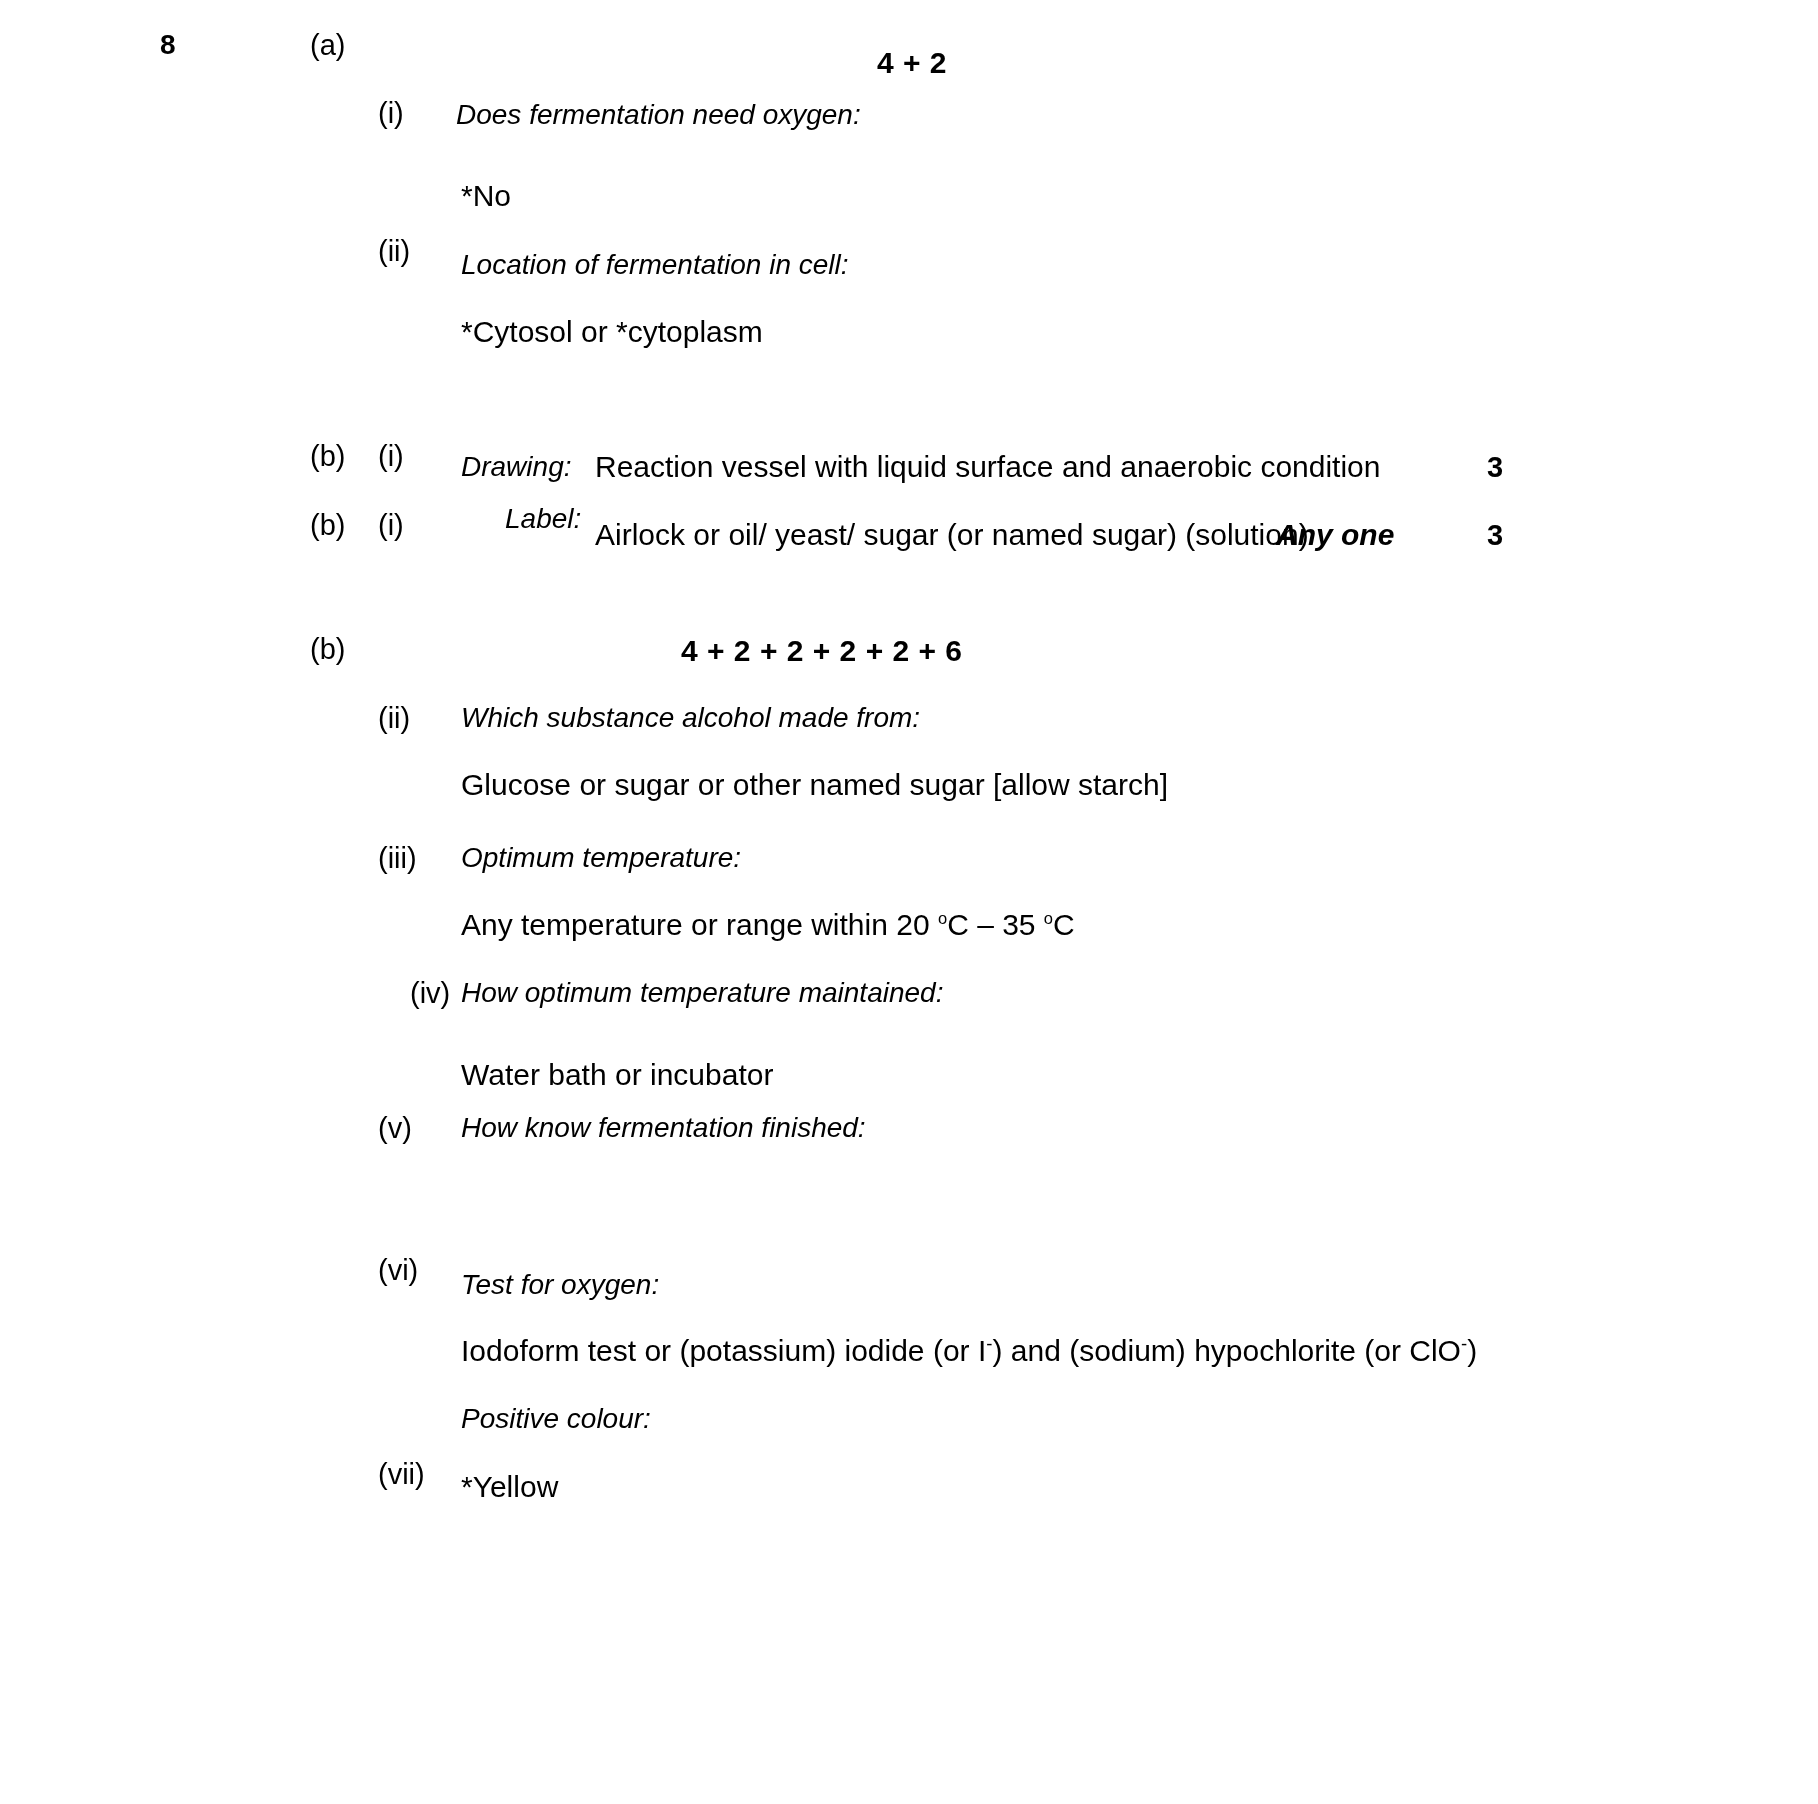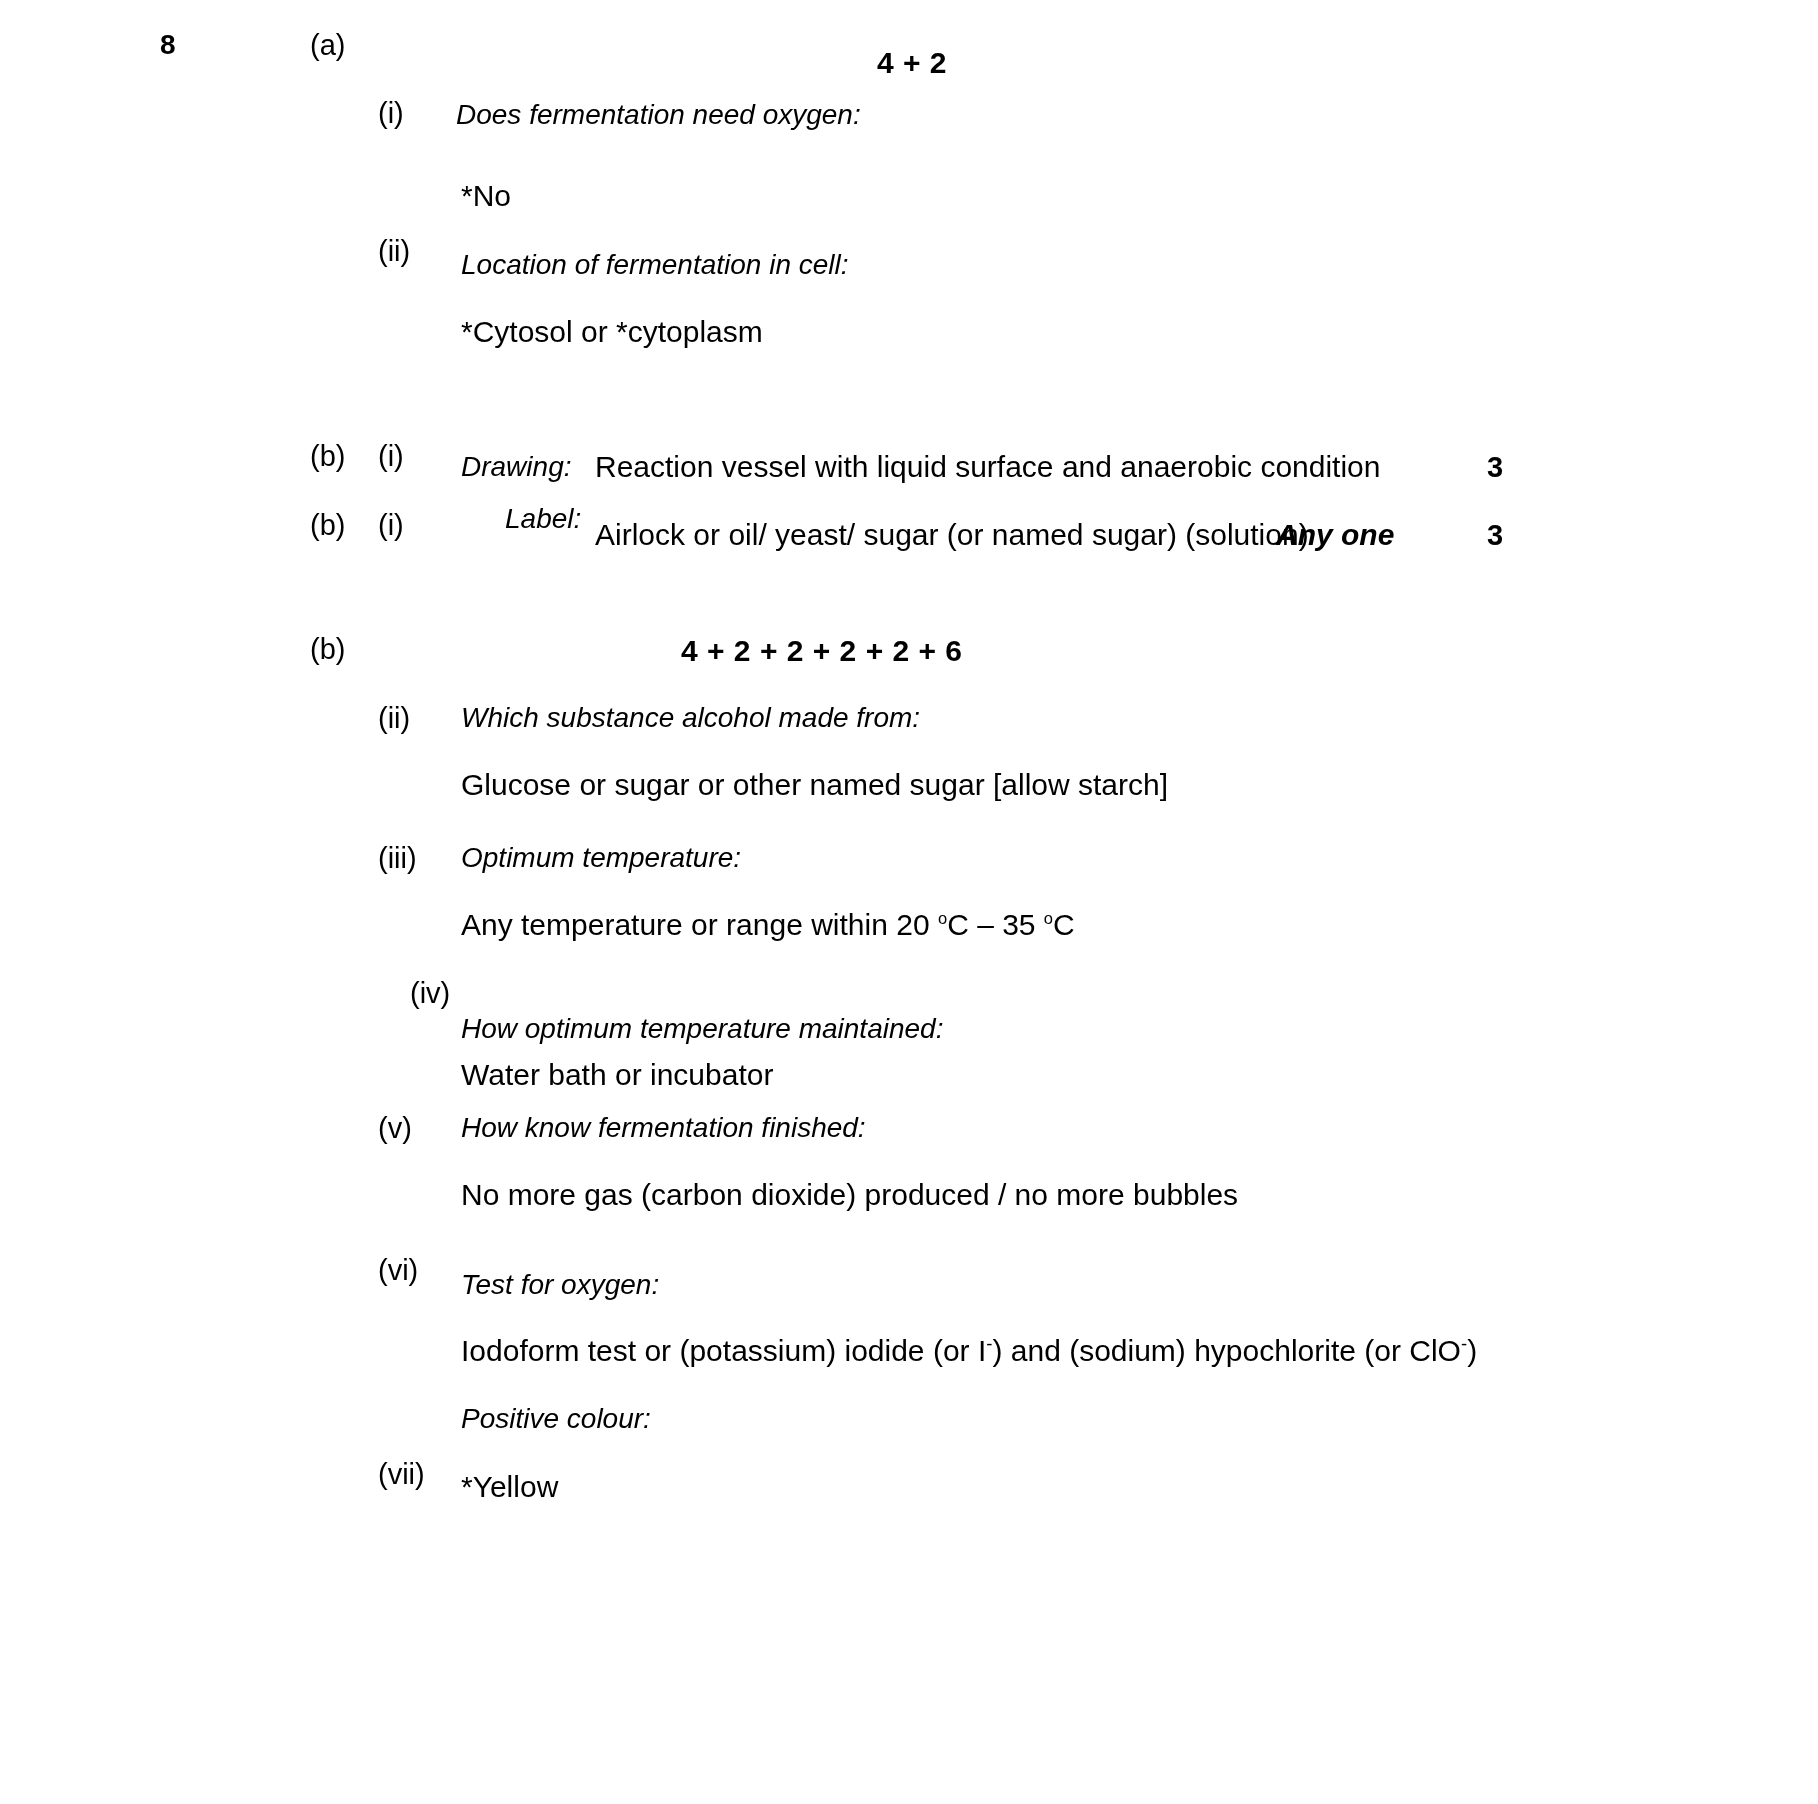--- a/index.html
+++ b/index.html
@@ -124,29 +124,28 @@
   <div class="t answer" style="left:461px; top:768px;"><span>Glucose <b>or</b> sugar <b>or</b> other named sugar [allow starch]</span></div>
 
   <div class="t roman-label" style="left:378px; top:843px;">(iii)</div>
 
   <div class="t prompt" style="left:461px; top:843px;">Optimum temperature:</div>
 
   <div class="t answer" style="left:461px; top:908px;"><span>Any temperature or range within 20 </span><sup class="deg">o</sup><span>C – 35 </span><sup class="deg">o</sup><span>C</span></div>
 
   <div class="t roman-label" style="left:378px; top:978px;margin-left:32px;">(iv)</div>
 
-  <div class="t prompt" style="left:461px; top:978px;margin-top:36px;">How optimum temperature maintained:</div>
+  <div class="t prompt" style="left:461px; top:978px;">How optimum temperature maintained:</div>
 
   <div class="t answer" style="left:461px; top:1058px;"><span>Water bath <b>or</b> incubator</span></div>
 
   <div class="t roman-label" style="left:378px; top:1113px;">(v)</div>
 
   <div class="t prompt" style="left:461px; top:1113px;">How know fermentation finished:</div>
 
-  <div class="t answer" style="left:461px; top:1178px;">No more gas (carbon dioxide) produced / no more bubbles</div>
 
   <div class="t roman-label" style="left:378px; top:1255px;">(vi)</div>
 
   <div class="t prompt" style="left:461px; top:1270px;">Test for oxygen:</div>
 
   <div class="t answer" style="left:461px; top:1334px;"><span>Iodoform test <b>or</b> (potassium) iodide (or I<sup class="minus">-</sup>) <b>and</b> (sodium) hypochlorite (or ClO<sup class="minus">-</sup>)</span></div>
 
   <div class="t prompt" style="left:461px; top:1404px;">Positive colour:</div>
 
   <div class="t roman-label" style="left:378px; top:1459px;">(vii)</div>

